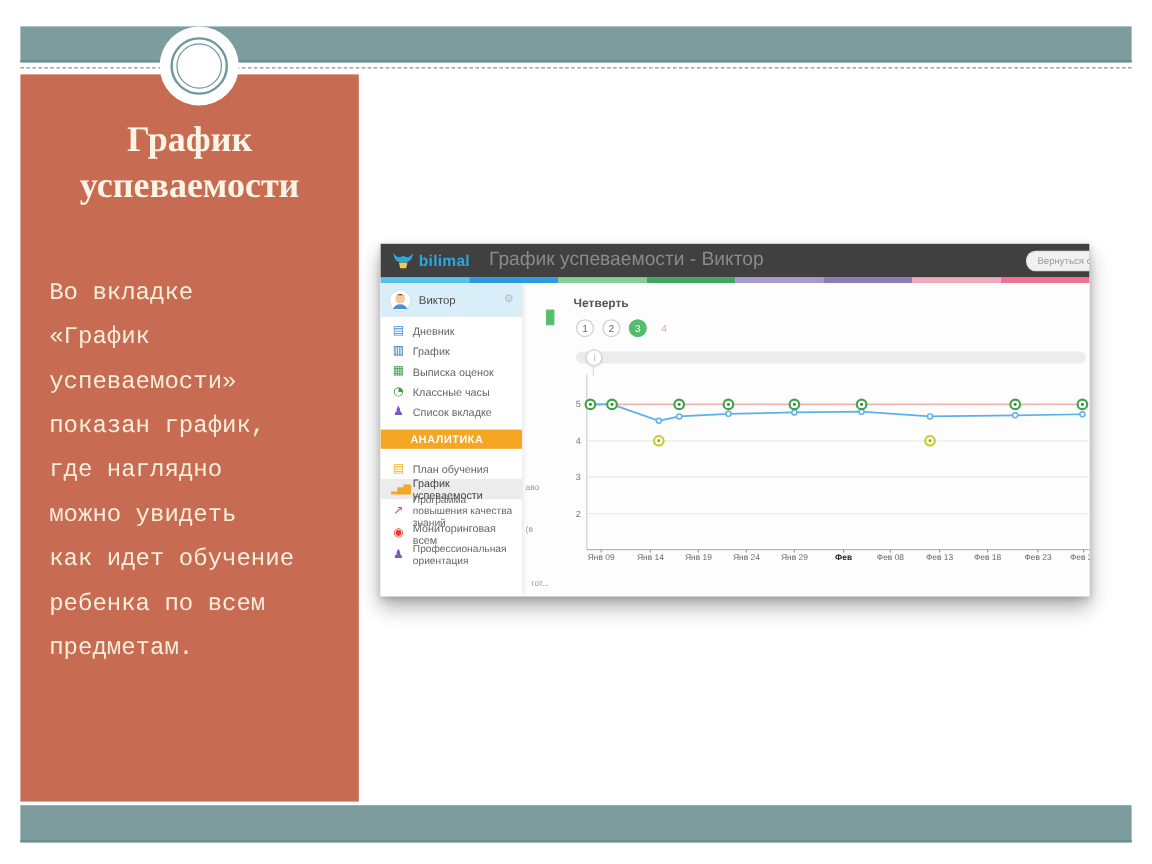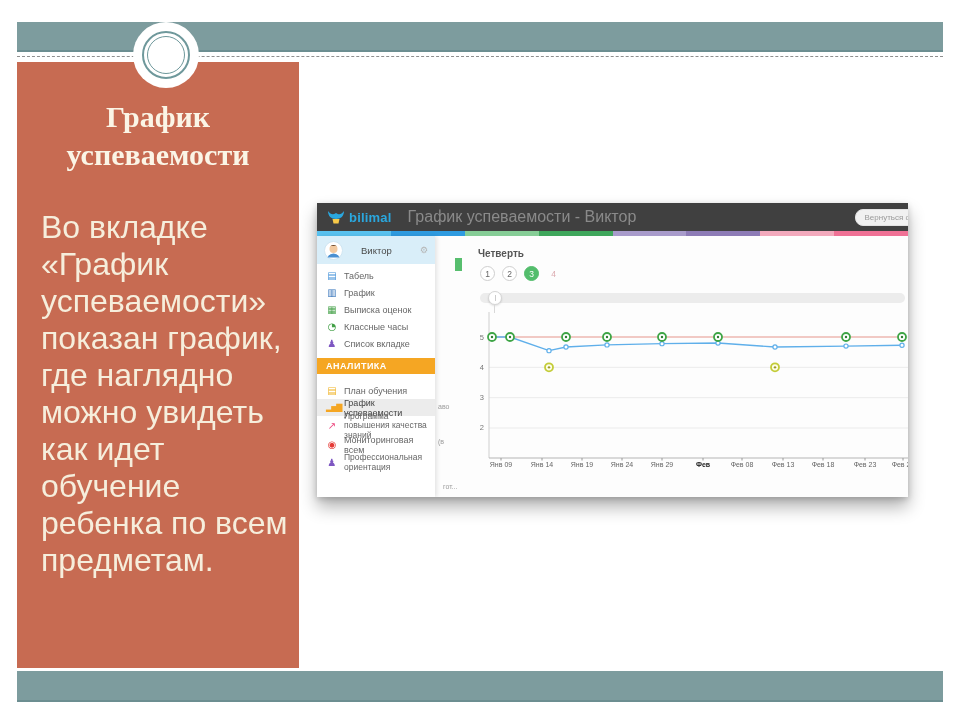--- a/index.html
+++ b/index.html
@@ -9,46 +9,46 @@
   .band-top{position:absolute;left:17px;top:22px;width:926px;height:28px;background:#7D9C9E;border-bottom:2px solid #6C8E91;}
   .band-bottom{position:absolute;left:17px;top:671px;width:926px;height:29px;background:#7D9C9E;border-bottom:2px solid #6C8E91;}
   .dashed-line{position:absolute;left:17px;top:56px;width:926px;height:0;border-top:1px dashed #8F8F8F;}
   .ornament{position:absolute;left:133px;top:22px;width:66px;height:66px;background:#fff;border-radius:50%;z-index:3;}
   .ornament .ring1{position:absolute;inset:9px;border:2px solid #6E989B;border-radius:50%;}
   .ornament .ring2{position:absolute;inset:14px;border:1px solid #6E989B;border-radius:50%;}
 
   .left-panel{position:absolute;left:17px;top:62px;width:282px;height:606px;background:#C76B52;z-index:1;}
   .slide-title{position:absolute;top:36px;left:21px;width:240px;text-align:center;
     font-family:"Liberation Serif",serif;font-weight:bold;font-size:30px;line-height:1.25;color:#FBF5E6;}
-  .slide-body{position:absolute;top:147px;left:24px;width:262px;
-    font-family:Liberation Sans, sans-serif;font-size:32px;line-height:37px;color:#F6EEDC;white-space:pre-line;}
+  .slide-body{position:absolute;top:164px;left:24px;width:262px;
+    font-family:Liberation Mono, monospace;font-size:20px;line-height:37px;color:#F6EEDC;white-space:pre-line;}
 
   
   .app{position:absolute;left:317px;top:203px;width:591px;height:294px;background:#fff;z-index:2;
     box-shadow:0 10px 16px rgba(0,0,0,.30),0 2px 6px rgba(0,0,0,.18);overflow:hidden;}
   .app-header{height:28px;display:flex;align-items:center;padding:0 10px;position:relative;background:#404040;}
   .logo-text{font-weight:bold;color:#2AA7DE;font-size:13px;margin-left:4px;letter-spacing:.2px;}
   .app-title{margin-left:16px;font-size:16px;color:#8A8A8A;}
   .back-btn{position:absolute;right:-12px;top:6px;height:15px;line-height:15px;padding:0 9px;background:#F1F1F1;
     border:1px solid #E2E2E2;border-radius:8px;font-size:8px;color:#9A9A9A;white-space:nowrap;}
   .gradient{height:5px;display:flex;}
   .gradient span{flex:1;}
 
   .app-body{display:flex;height:261px;}
   .sidebar{width:118px;background:#fff;box-shadow:2px 0 4px rgba(0,0,0,.10);position:relative;z-index:2;}
-  .profile{height:28px;background:#D9EEF9;display:flex;align-items:center;padding:0 7px;gap:18px;}
+  .profile{height:28px;background:#D9EEF9;display:flex;align-items:center;padding:0 7px;gap:6px;}
   .profile-name{font-size:9.5px;color:#4A4A4A;flex:1;}
   .gear{font-size:9px;color:#B5B5B5;font-family:"DejaVu Sans",sans-serif;}
   .menu{padding-top:3px;}
   .mi{display:flex;align-items:center;gap:6px;padding:0 4px 0 9px;height:17px;font-size:9px;color:#666;}
   .mi .ic{width:12px;flex:0 0 12px;text-align:center;font-size:10px;line-height:10px;font-family:"DejaVu Sans",sans-serif;}
   .mi.two{height:20px;font-size:8.5px;line-height:1.12;}
   .mi.selected{background:#ECECEC;color:#444;}
   .section{margin-top:6px;background:#F5A623;color:#fff;font-size:9px;font-weight:bold;letter-spacing:.5px;
-    height:16px;line-height:16px;padding-left:9px;}
+    height:16px;line-height:16px;padding-left:25px;}
   .grp2{margin-top:8px;}
   .ic.c-blue{color:#3F8FD8}.ic.c-navy{color:#2F6FB8}.ic.c-green{color:#43A047}.ic.c-purple{color:#7E57C2}
   .ic.c-yellow{color:#F0B429}.ic.c-orange{color:#F5A623;font-size:8px;letter-spacing:-1px}.ic.c-pink{color:#EC407A}.ic.c-red{color:#E53935}
 
   .main{flex:1;position:relative;background:#FDFDFD;}
   .frag{position:absolute;font-size:7px;color:#9B9B9B;}
   .frag-green{position:absolute;left:20px;top:22px;width:7px;height:13px;background:#57BE6E;}
   .quarter-label{position:absolute;left:43px;top:12px;font-size:10px;color:#555;font-weight:bold;}
   .qbtns{position:absolute;left:45px;top:30px;display:flex;gap:7px;align-items:center;}
   .qb{width:15px;height:15px;border-radius:50%;border:1px solid #CFCFCF;background:#fff;font-size:8.5px;color:#666;
@@ -120,21 +120,21 @@
           <path d="M5.5 7 A4.2 4.2 0 0 1 13.5 7 L12.5 5 L6.5 5 Z" fill="#6B4A2F"></path>
           <path d="M3.5 16.5 A6.5 6.5 0 0 1 15.5 16.5 Z" fill="#4A90D2"></path>
         </svg>
         <span class="profile-name">Виктор</span>
         <span class="gear">⚙</span>
       </div>
 
       <div class="menu">
         <div class="mi">
           <span class="ic c-blue">▤</span>
-          <span>Табель</span>
+          <span>Дневник</span>
         </div>
         <div class="mi">
           <span class="ic c-navy">▥</span>
           <span>График</span>
         </div>
         <div class="mi">
           <span class="ic c-green">▦</span>
           <span>Выписка оценок</span>
         </div>
         <div class="mi">

